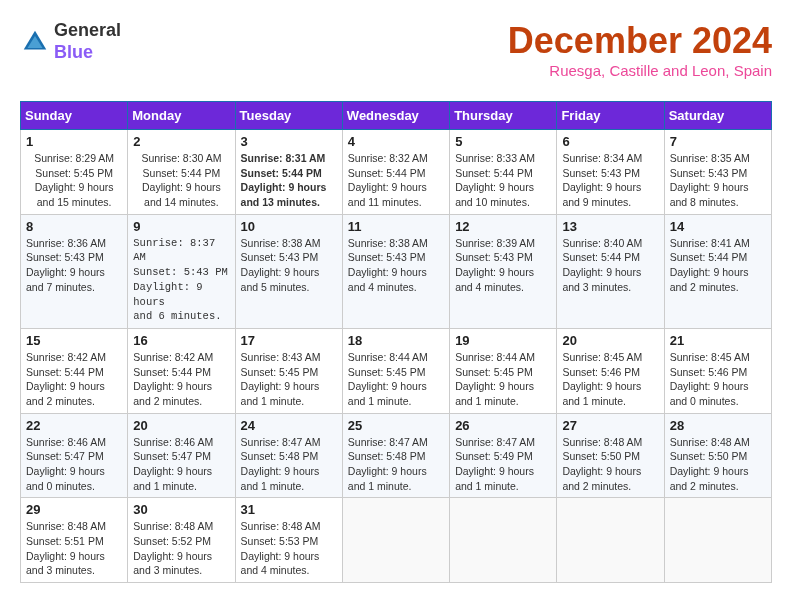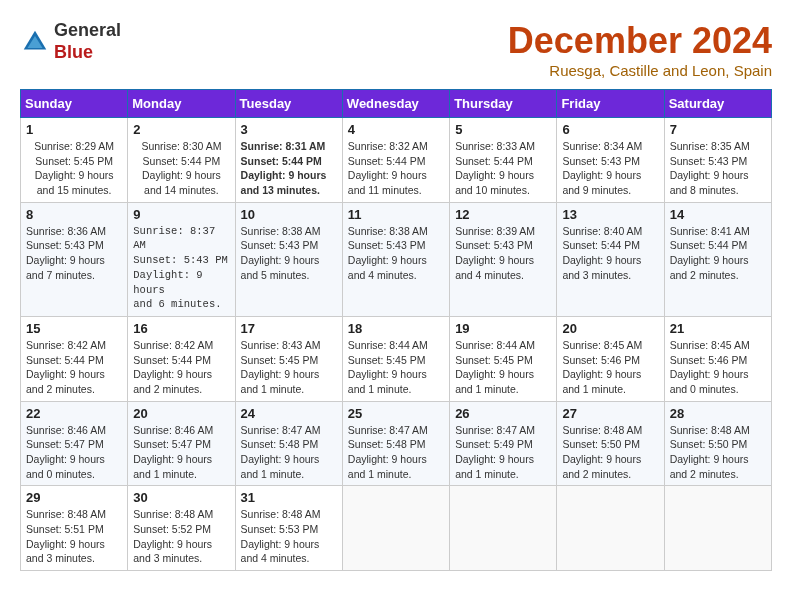--- a/index.html
+++ b/index.html
@@ -7,49 +7,49 @@
       font-family: Arial, sans-serif;
       background: #fff;
       width: 792px;
       min-height: 612px;
       padding: 20px;
     }
     .header {
       display: flex;
       justify-content: space-between;
       align-items: flex-start;
-      margin-bottom: 10px;
+      margin-bottom: 22px;
     }
     .logo {
       display: flex;
       align-items: center;
     }
     .logo-text {
       font-size: 18px;
       font-weight: bold;
       line-height: 1.2;
     }
     .logo-general { color: #333; }
-    .logo-blue { color: #b91c1c; }
+    .logo-blue { color: #8b5cf6; }
     .logo-icon {
       width: 30px;
       height: 30px;
       margin-right: 4px;
     }
     .title-block {
       text-align: right;
     }
     .month-title {
       font-size: 36px;
       font-weight: bold;
       color: #c2410c;
     }
     .location {
       font-size: 15px;
-      color: #a16207;
+      color: #ec4899;
     }
     .calendar {
       width: 100%;
       border-collapse: collapse;
       font-size: 11px;
     }
     .calendar th {
       background: #6d28d9;
       color: #fff;
       padding: 6px 4px;

